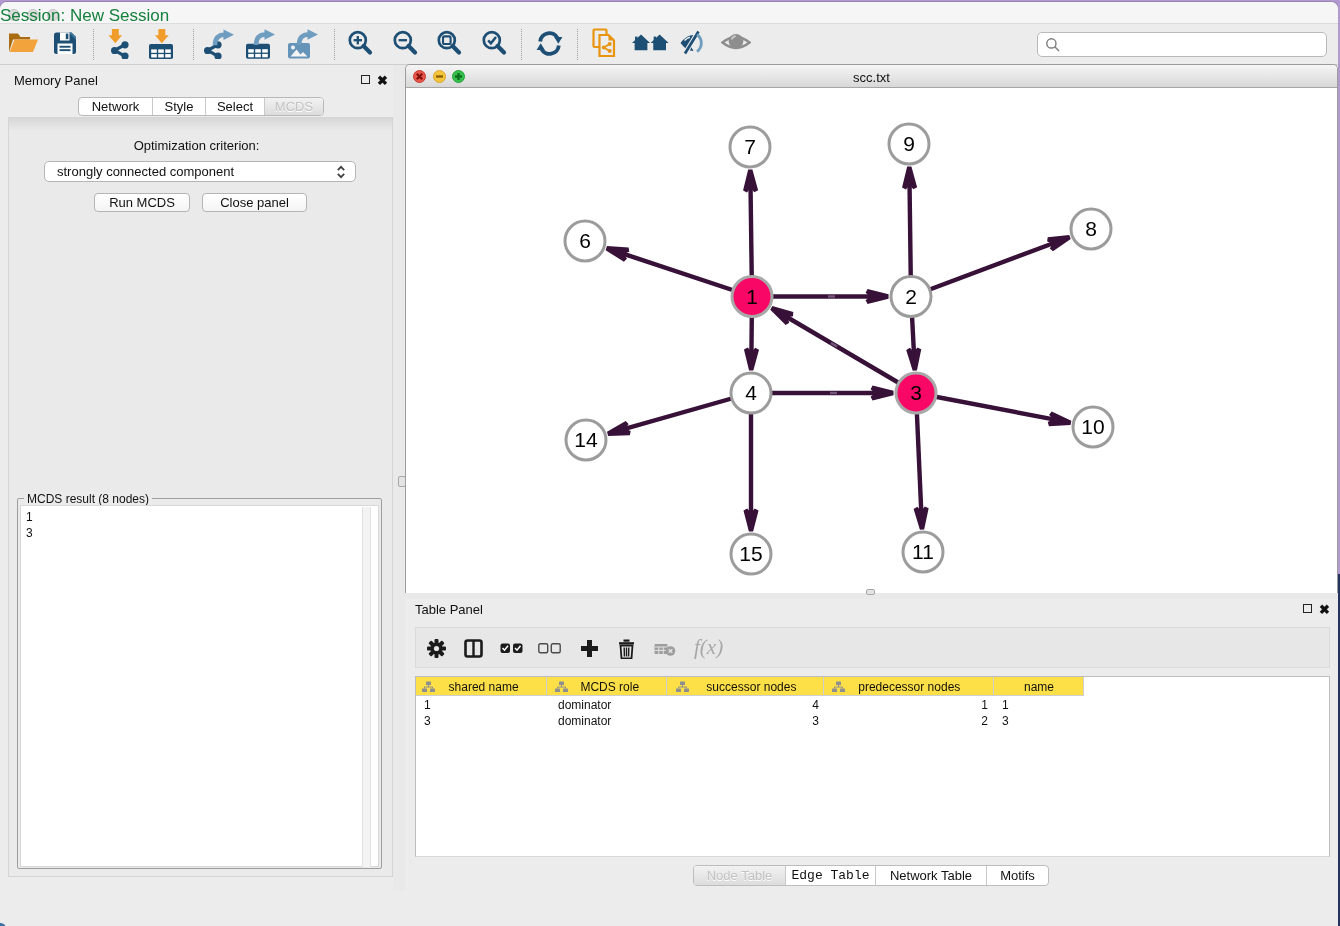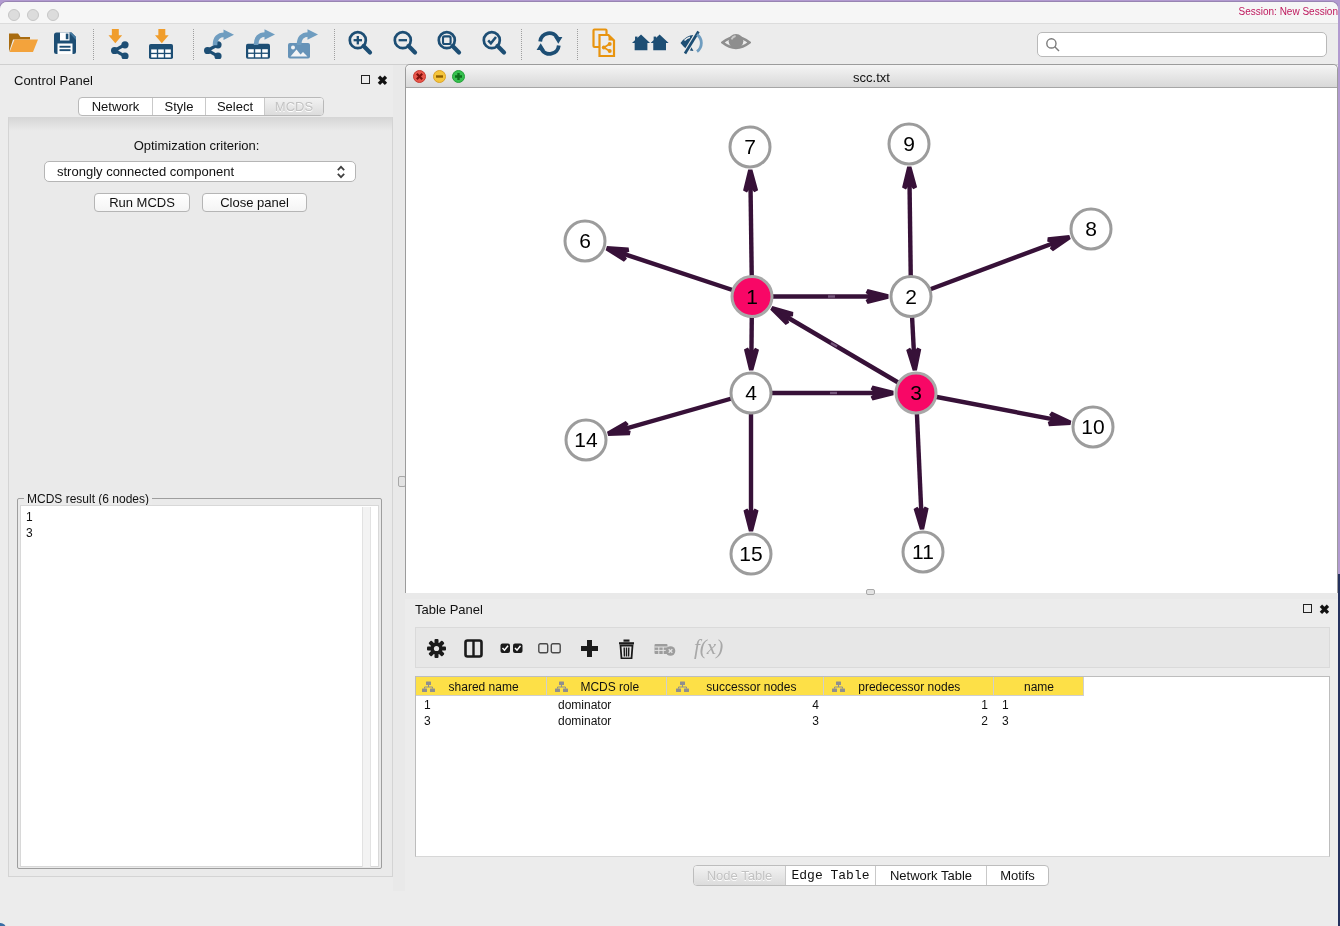--- a/index.html
+++ b/index.html
@@ -1,21 +1,21 @@
 <!DOCTYPE html>
 <html><head><meta charset="utf-8">
 <style>
 *{margin:0;padding:0;box-sizing:border-box;}
 html,body{width:1340px;height:926px;overflow:hidden;}
 body{font-family:"Liberation Sans",sans-serif;background:#b29ad0;position:relative;font-size:13px;color:#111;}
 .abs{position:absolute;}
 #win{position:absolute;left:0;top:2px;width:1338px;height:924px;background:#ececec;border-radius:7px 7px 0 0;box-shadow:0 0 0 1px rgba(0,0,0,.14);}
 #titlebar{position:absolute;left:0;top:0;width:100%;height:22px;background:#f6f6f6;border-radius:7px 7px 0 0;border-bottom:1px solid #dcdcdc;}
 .tl{position:absolute;top:7px;width:12px;height:12px;border-radius:50%;background:#dcdcdc;border:1px solid #c6c6c6;}
-#wtitle{position:absolute;top:4px;left:0;width:100%;text-align:right;font-size:10px;color:#be185d;}
+#wtitle{position:absolute;top:4px;left:0;width:100%;text-align:left;font-size:17px;color:#15803d;}
 #toolbar{position:absolute;left:0;top:22px;width:100%;height:41px;background:#ececec;border-bottom:1px solid #cfcfcf;}
 .tsep{position:absolute;top:5px;height:31px;width:0;border-left:1px dotted #9f9f9f;}
 .ticon{position:absolute;}
 #searchbox{position:absolute;left:1037px;top:8px;width:290px;height:25px;background:#fff;border:1px solid #b9b9b9;border-radius:5px;}
 #cpanel{position:absolute;left:0;top:63px;width:393px;height:826px;background:#ececec;}
 #cpTitle{position:absolute;left:14px;top:8px;font-size:13px;}
 .floatIco{position:absolute;width:9px;height:9px;border:1.5px solid #222;}
 .xIco{position:absolute;font-size:13px;font-weight:bold;color:#111;line-height:1;}
 #cpTabs{position:absolute;left:78px;top:32px;height:19px;display:flex;border:1px solid #b9b9b9;border-radius:4px;overflow:hidden;background:#fff;}
 #cpTabs .tab{font-size:13px;text-align:center;line-height:17px;border-left:1px solid #c9c9c9;}
@@ -245,39 +245,39 @@
         </svg>
       </div>
       <div id="searchbox">
         <svg width="16" height="16" viewBox="0 0 16 16" style="position:absolute;left:7px;top:4px;">
           <circle cx="6.4" cy="6.4" r="4.6" fill="none" stroke="#7b7b7b" stroke-width="1.4"></circle>
           <line x1="9.8" y1="9.8" x2="14" y2="14" stroke="#7b7b7b" stroke-width="1.4"></line>
         </svg>
       </div>
     </div>
   <div id="cpanel">
-    <div id="cpTitle">Control Panel</div>
+    <div id="cpTitle">Memory Panel</div>
     <div class="floatIco" style="left:361px;top:10px;"></div>
     <div class="xIco" style="left:377px;top:9px;">✖</div>
     <div id="cpContent"></div>
     <div id="cpTabs">
       <div class="tab" style="width:73px;">Network</div>
       <div class="tab" style="width:53px;">Style</div>
       <div class="tab" style="width:59px;">Select</div>
       <div class="tab dis" style="width:59px;">MCDS</div>
     </div>
     <div id="optLabel">Optimization criterion:</div>
     <div id="optSelect">strongly connected component<svg class="abs" style="right:9px;top:3px;" width="10" height="14" viewBox="0 0 10 14">
           <path d="M1.8 5.2 L5 1.8 L8.2 5.2" fill="none" stroke="#3f3f3f" stroke-width="1.7"></path>
           <path d="M1.8 8.8 L5 12.2 L8.2 8.8" fill="none" stroke="#3f3f3f" stroke-width="1.7"></path>
         </svg></div>
     <div class="btn" style="left:94px;top:128px;width:96px;">Run MCDS</div>
     <div class="btn" style="left:202px;top:128px;width:105px;">Close panel</div>
     <div id="mcdsBox">
-      <div id="mcdsLabel">MCDS result (6 nodes)</div>
+      <div id="mcdsLabel">MCDS result (8 nodes)</div>
       <div id="mcdsInner">
         <div id="mcdsText">1<br>3</div>
         <div id="mcdsScroll"></div>
       </div>
     </div>
   </div>
   <div id="vsplit">
       <div id="vhandle"></div>
     </div>
   <div id="netwin">

